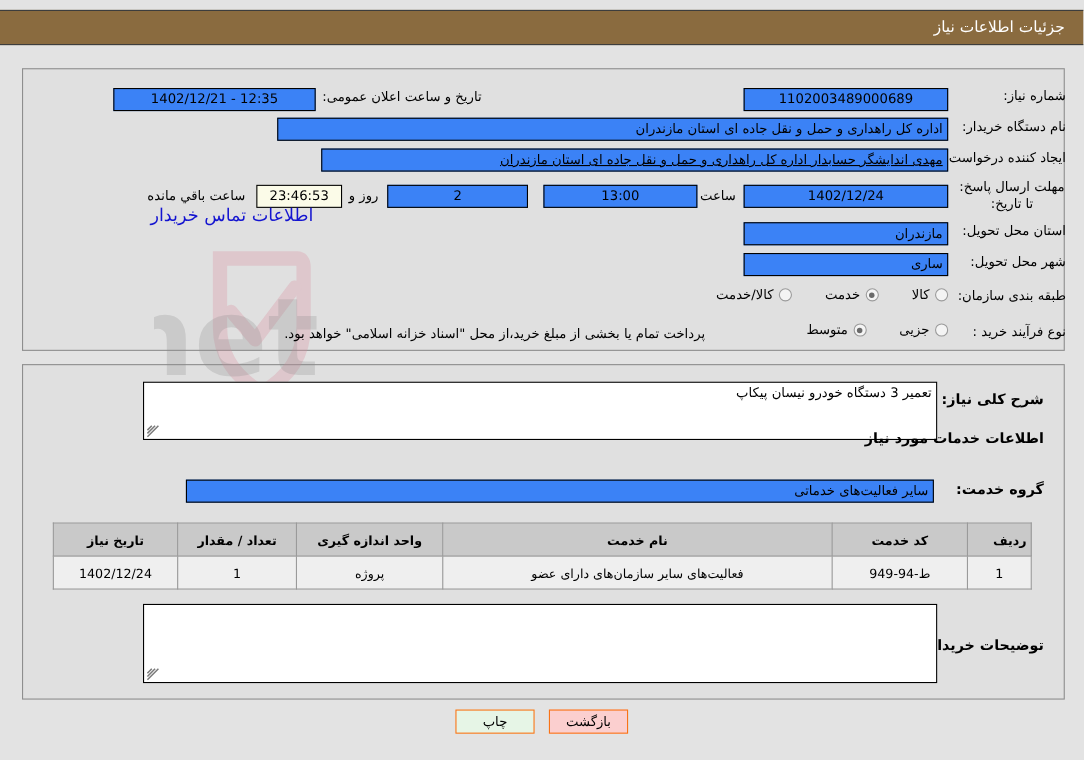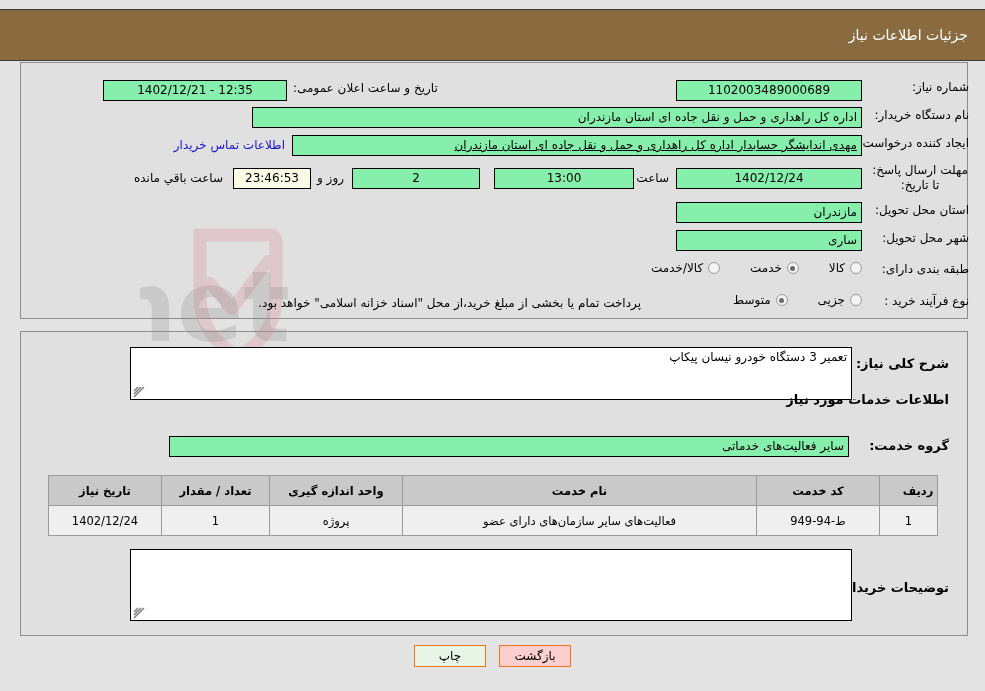--- a/index.html
+++ b/index.html
@@ -30,21 +30,21 @@
     z-index: 5;
     opacity: 1;
   }
 
   
   .header-bar {
     position: absolute;
     left: 0;
     top: 9px;
     width: 985px;
-    height: 52px;
+    height: 32px;
     background: #8a6b3f;
     border-top: 1px solid #3d3d3d;
     border-bottom: 1px solid #3d3d3d;
     box-sizing: border-box;
     display: flex;
     align-items: center;
     justify-content: flex-start;
     z-index: 2;
   }
   .header-title {
@@ -87,41 +87,42 @@
     font-size: 12px;
     text-align: center;
   }
   .lbl-b {
     font-weight: bold;
     font-size: 13px;
   }
 
   .fld {
     border: 1px solid #000;
-    background: #86efac;
+    background: #3b82f6;
     box-sizing: border-box;
     height: 21px;
     line-height: 19px;
     font-size: 12px;
     padding: 0 4px;
     font-family: "DejaVu Sans", "Liberation Sans", sans-serif;
     color: #000;
     overflow: hidden;
     text-overflow: clip;
   }
   .fld.center { text-align: center; }
   .fld.right  { text-align: right; }
   .fld.yellow { background: #fbfbe8; text-align: center; }
 
   .link {
     color: #1414d0;
-    font-size: 12px;
+    font-size: 16px;
     text-decoration: none;
     cursor: pointer;
     white-space: nowrap;
+    margin-top: 48px;
   }
 
   
   .radio {
     width: 12px;
     height: 12px;
     border-radius: 50%;
     border: 1px solid #9a9a9a;
     background: #f4f4f4;
     display: inline-block;
@@ -275,21 +276,21 @@
   <span class="lbl">استان محل تحویل:</span>
 </div>
 <div class="fld right" style="position:absolute; right:123px; top:202px; width:186px; z-index:6;">مازندران</div>
 
 <div class="row" style="position:absolute; right:16px; top:231px; z-index:6;">
   <span class="lbl">شهر محل تحویل:</span>
 </div>
 <div class="fld right" style="position:absolute; right:123px; top:230px; width:186px; z-index:6;">ساری</div>
 
 <div class="row" style="position:absolute; right:16px; top:262px; z-index:6;">
-  <span class="lbl">طبقه بندی دارای:</span>
+  <span class="lbl">طبقه بندی سازمان:</span>
 </div>
 <div style="position:absolute; right:123px; top:261px; z-index:6;">
   <span class="radio-wrap">
     <span class="radio"></span>
     <span class="rlabel">کالا</span>
   </span>
   <span class="radio-wrap">
     <span class="radio on"></span>
     <span class="rlabel">خدمت</span>
   </span>

